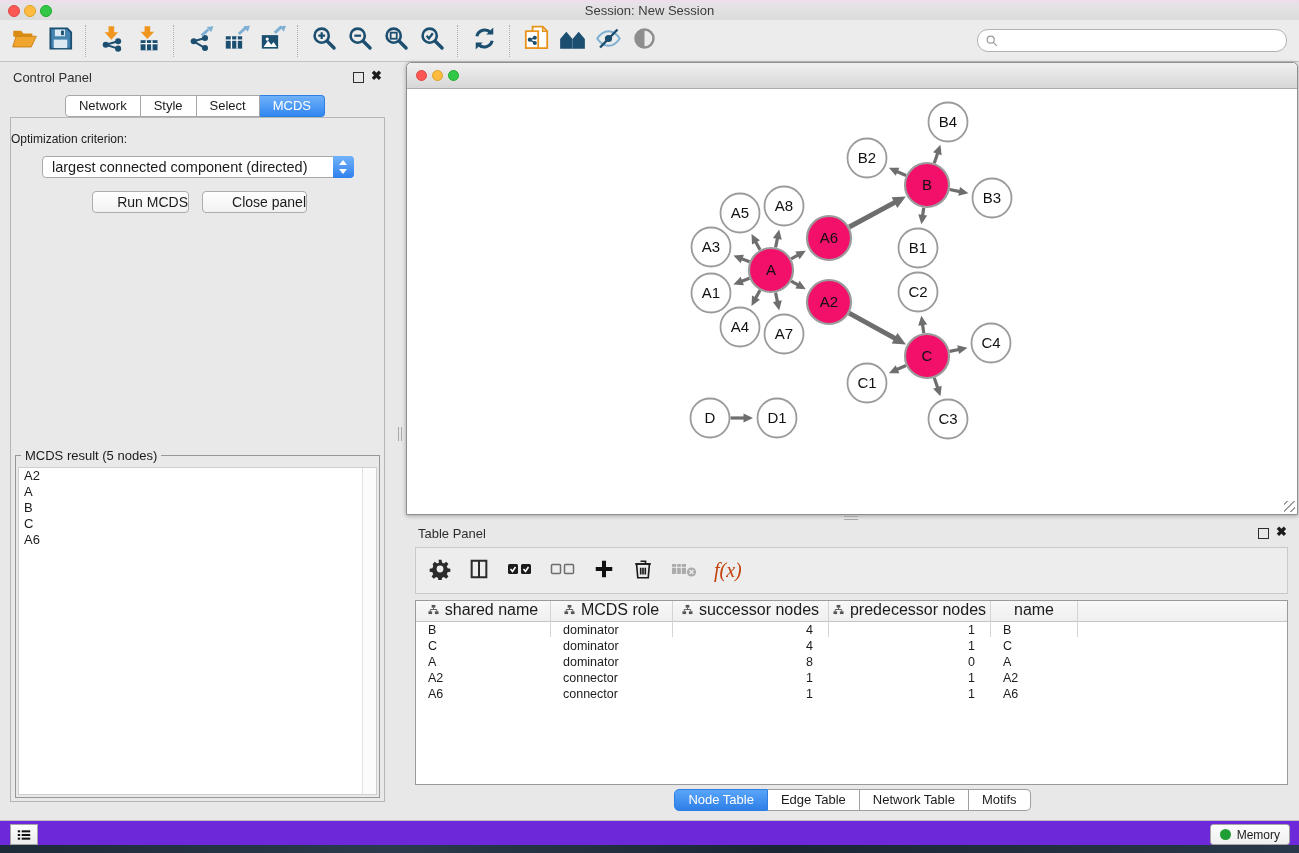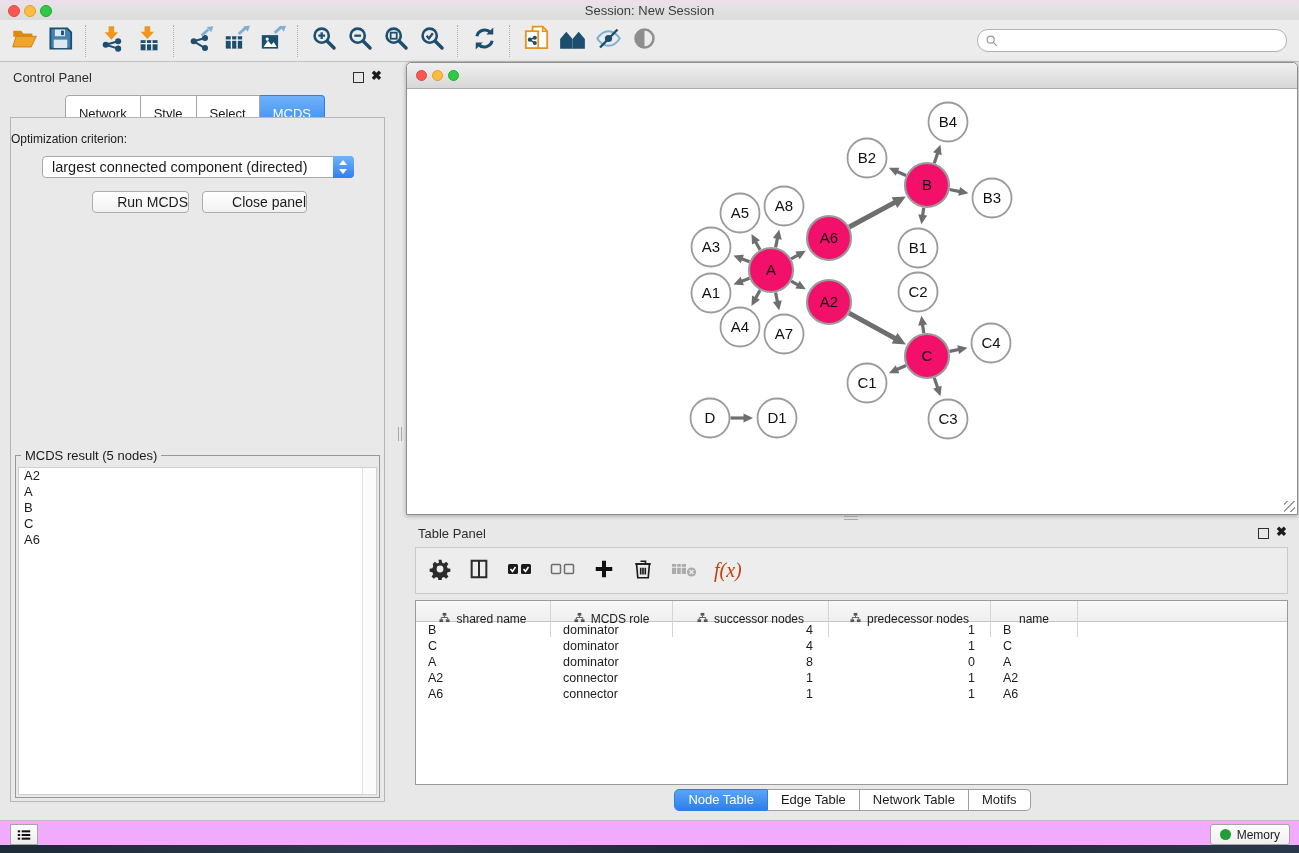--- a/index.html
+++ b/index.html
@@ -29,21 +29,21 @@
   .panel-title{font-size:13px;color:#2e2e2e;}
   .float-btn{width:9px;height:9px;border:1.5px solid #2e2e2e;display:inline-block;}
   .close-btn{font-size:13px;font-weight:bold;color:#1b1b1b;line-height:10px;}
   
   .cpanel{position:absolute;left:0;top:62px;width:390px;height:758px;}
   .cp-head{position:absolute;left:0;top:0;width:100%;height:26px;}
   .cp-head .panel-title{position:absolute;left:13px;top:8px;}
   .cp-head .float-btn{position:absolute;right:26px;top:10px;}
   .cp-head .close-btn{position:absolute;right:8px;top:9px;}
   .cp-tabs{position:absolute;left:0;right:0;top:33px;display:flex;justify-content:center;}
-  .tab{height:20px;line-height:20px;padding:8px 13px;background:#fff;border:1px solid #a6a6a6;
+  .tab{height:20px;line-height:20px;padding:0 13px;background:#fff;border:1px solid #a6a6a6;
     border-left:none;font-size:13px;}
   .tab:first-child{border-left:1px solid #a6a6a6;border-radius:4px 0 0 4px;}
   .tab:last-child{border-radius:0 4px 4px 0;}
   .tab.active{background:linear-gradient(#6FB1F9,#3186F0);border-color:#2e7fe4;color:#fff;}
   .cp-content{position:absolute;left:10px;top:55px;width:373px;height:683px;background:#e9e9e9;
     border:1px solid #b6b6b6;}
   .opt-label{position:absolute;left:0;top:14px;width:100%;font-size:12px;}
   .dropdown{position:absolute;left:31px;top:38px;width:312px;height:22px;background:#fff;
     border:1px solid #a9a9a9;border-radius:4px;box-sizing:border-box;}
   .dd-text{font-size:14.5px;line-height:20px;padding-left:9px;white-space:nowrap;overflow:hidden;}
@@ -86,35 +86,35 @@
   .tp-head .close-btn{position:absolute;right:12px;top:7px;}
   .tp-toolbar{position:absolute;left:9px;top:27px;width:873px;height:47px;background:#EDEDED;
     border:1px solid #c9c9c9;display:flex;align-items:center;padding-left:13px;box-sizing:border-box;}
   .tp-tool{display:flex;align-items:center;justify-content:center;margin-right:17px;}
   .tp-tool svg{height:22px;}
   .fx-label{font-size:20px;font-style:italic;color:#c2410c;font-family:"Liberation Serif",serif;}
   .tp-table{position:absolute;left:9px;top:80px;width:873px;height:185px;background:#fff;
     border:1px solid #9a9a9a;overflow:hidden;box-sizing:border-box;}
   .thead{display:flex;height:20px;background:linear-gradient(#f8f8f8,#efefef);
     border-bottom:1px solid #c6c6c6;}
-  .th{display:flex;align-items:center;justify-content:center;gap:6px;font-size:12px;
+  .th{display:flex;align-items:flex-start;justify-content:center;gap:6px;font-size:16px;
     border-right:1px solid #d4d4d4;box-sizing:border-box;height:36px;}
   .th svg{width:11px;height:11px;}
   .trow{display:flex;height:16px;align-items:center;font-size:12.5px;}
   .td{box-sizing:border-box;white-space:nowrap;overflow:hidden;}
   .td.l{padding-left:12px;text-align:left;}
   .td.r{padding-right:16px;text-align:right;}
   .tp-tabs{position:absolute;left:0;right:0;top:269px;display:flex;justify-content:center;}
   .tp-tab{height:20px;line-height:20px;padding:0 13px;background:#fff;border:1px solid #9f9f9f;
     border-left:none;font-size:13px;}
   .tp-tab:first-child{border-left:1px solid #9f9f9f;border-radius:5px 0 0 5px;}
   .tp-tab:last-child{border-radius:0 5px 5px 0;}
   .tp-tab.active{background:linear-gradient(#59A5F8,#2E7FE8);border-color:#2e7fe4;color:#fff;}
   
-  .statusbar{position:absolute;left:0;top:820px;width:100%;height:25px;background:#f0abfc;
+  .statusbar{position:absolute;left:0;top:820px;width:100%;height:25px;background:#6d28d9;
     border-top:1px solid #bcbcbc;box-sizing:border-box;}
   .list-btn{position:absolute;left:10px;top:3px;width:26px;height:19px;
     background:linear-gradient(#fdfdfd,#ededed);border:1px solid #a5a5a5;
     display:flex;align-items:center;justify-content:center;}
   .list-btn svg{width:16px;height:14px;}
   .memory-btn{position:absolute;right:9px;top:3px;height:19px;padding:0 9px;
     background:linear-gradient(#fdfdfd,#efefef);border:1px solid #a5a5a5;border-radius:3px;
     display:flex;align-items:center;gap:6px;font-size:12px;}
   .memory-dot{width:11px;height:11px;border-radius:50%;}
   .desktop-strip{position:absolute;left:0;top:845px;width:100%;height:8px;

